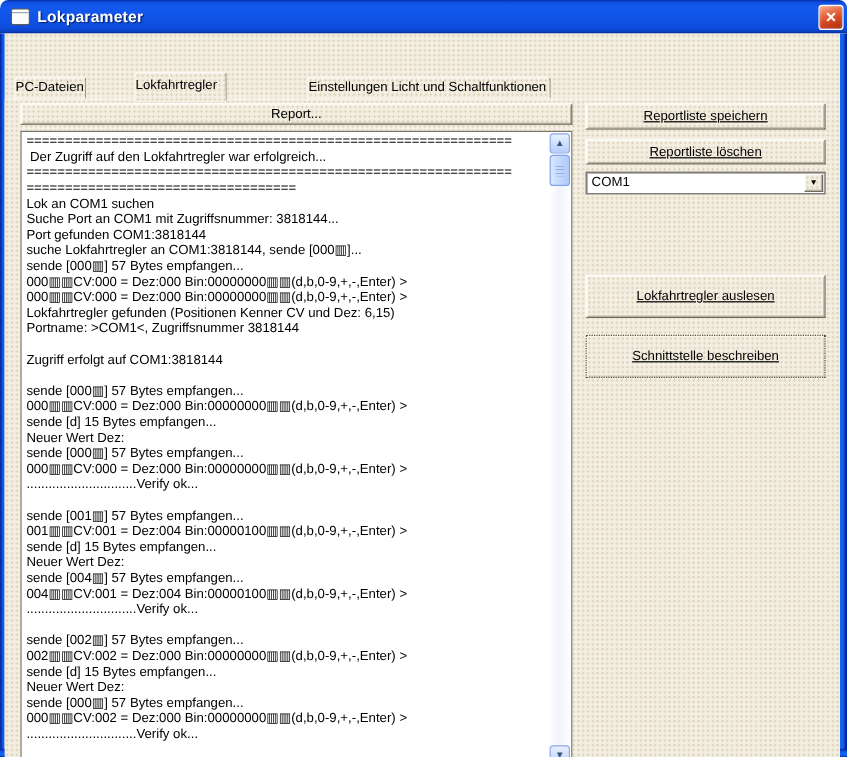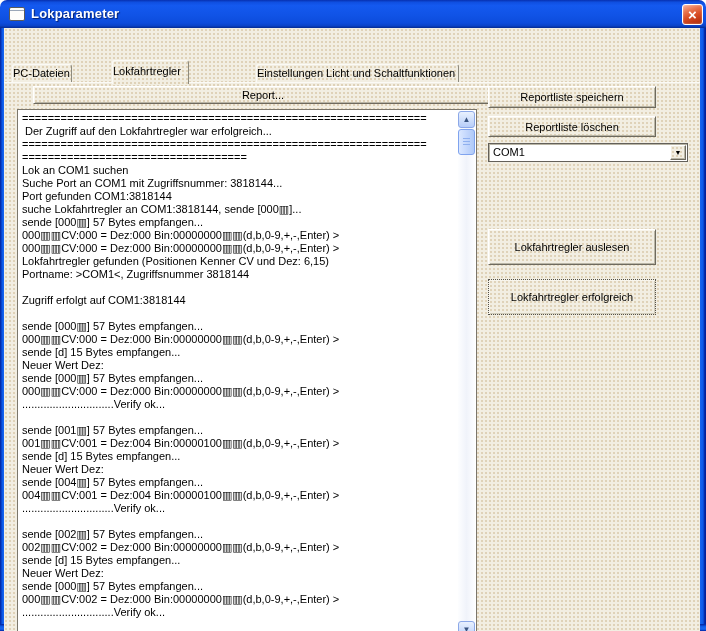--- a/index.html
+++ b/index.html
@@ -66,21 +66,21 @@
   
   .cbtn {
     position:absolute; font-size:11px; color:#000; text-align:center; cursor:pointer;
     border:1px solid; border-color:#FFFFFF #6E6A5E #6E6A5E #FFFFFF;
     box-shadow:inset 1px 1px 0 #F8F5EC, inset -1px -1px 0 #B9B5A5;
     display:flex; align-items:center; justify-content:center;
   }
   .cbtn.dotted { border:1px dotted #55524A; box-shadow:inset 1px 1px 0 #F8F5EC, inset -1px -1px 0 #CFCBBB; }
 
   
-  .report-btn { left:13px; top:3px; width:460px; height:18px;margin-left:16px; }
+  .report-btn { left:13px; top:3px; width:460px; height:18px; }
   .logbox {
     position:absolute; left:13px; top:26px; width:460px; height:531px;
     background:#fff; border:1px solid #7A766B;
   }
   .logtext {
     position:absolute; left:2px; top:1px; right:19px; bottom:0; overflow:hidden;
     font-size:11px; line-height:13px; white-space:pre; padding:1px 0 0 2px; color:#000;
   }
 
   
@@ -100,21 +100,21 @@
     position:absolute; left:0; top:18px; width:17px; height:26px;
     border:1px solid #7FA3EE; border-radius:3px; cursor:pointer;
     background:linear-gradient(90deg,#DBE8FF,#C2D6FC 55%,#AFC9F7);
   }
   .sb-thumb::after {
     content:""; position:absolute; left:4px; right:4px; top:8px; height:9px;
     background:repeating-linear-gradient(180deg,#8FB0EF 0 1px,rgba(0,0,0,0) 1px 3px);
   }
 
   
-  .side-btn { left:484px; width:168px; }
+  .side-btn { left:484px; width:200px;text-decoration:underline; }
   .btn-save   { top:3px;   height:22px; }
   .btn-delete { top:33px;  height:21px; }
   .btn-test   { top:95px;  height:38px; }
   .btn-read   { top:146px; height:36px; }
   .btn-write  { top:196px; height:36px; }
 
   .combo {
     position:absolute; left:484px; top:60px; width:200px; height:19px;
     background:#fff; border:1px solid #63605A; box-shadow:inset 1px 1px 0 #B9B5A5;
   }
@@ -212,17 +212,17 @@
       <button class="cbtn dotbg side-btn btn-delete">Reportliste löschen</button>
 
       <div class="combo">
         <span class="combo-value">COM1</span>
         <div class="combo-btn dotbg">
           <span class="caret">▼</span>
         </div>
       </div>
 
       <button class="cbtn dotbg side-btn btn-read">Lokfahrtregler auslesen</button>
-      <button class="cbtn dotbg side-btn btn-write dotted">Lokfahrtregler erfolgreich</button>
+      <button class="cbtn dotbg side-btn btn-write dotted">Schnittstelle beschreiben</button>
 
     </div>
   </div>
 </div>
 
 </body></html>

